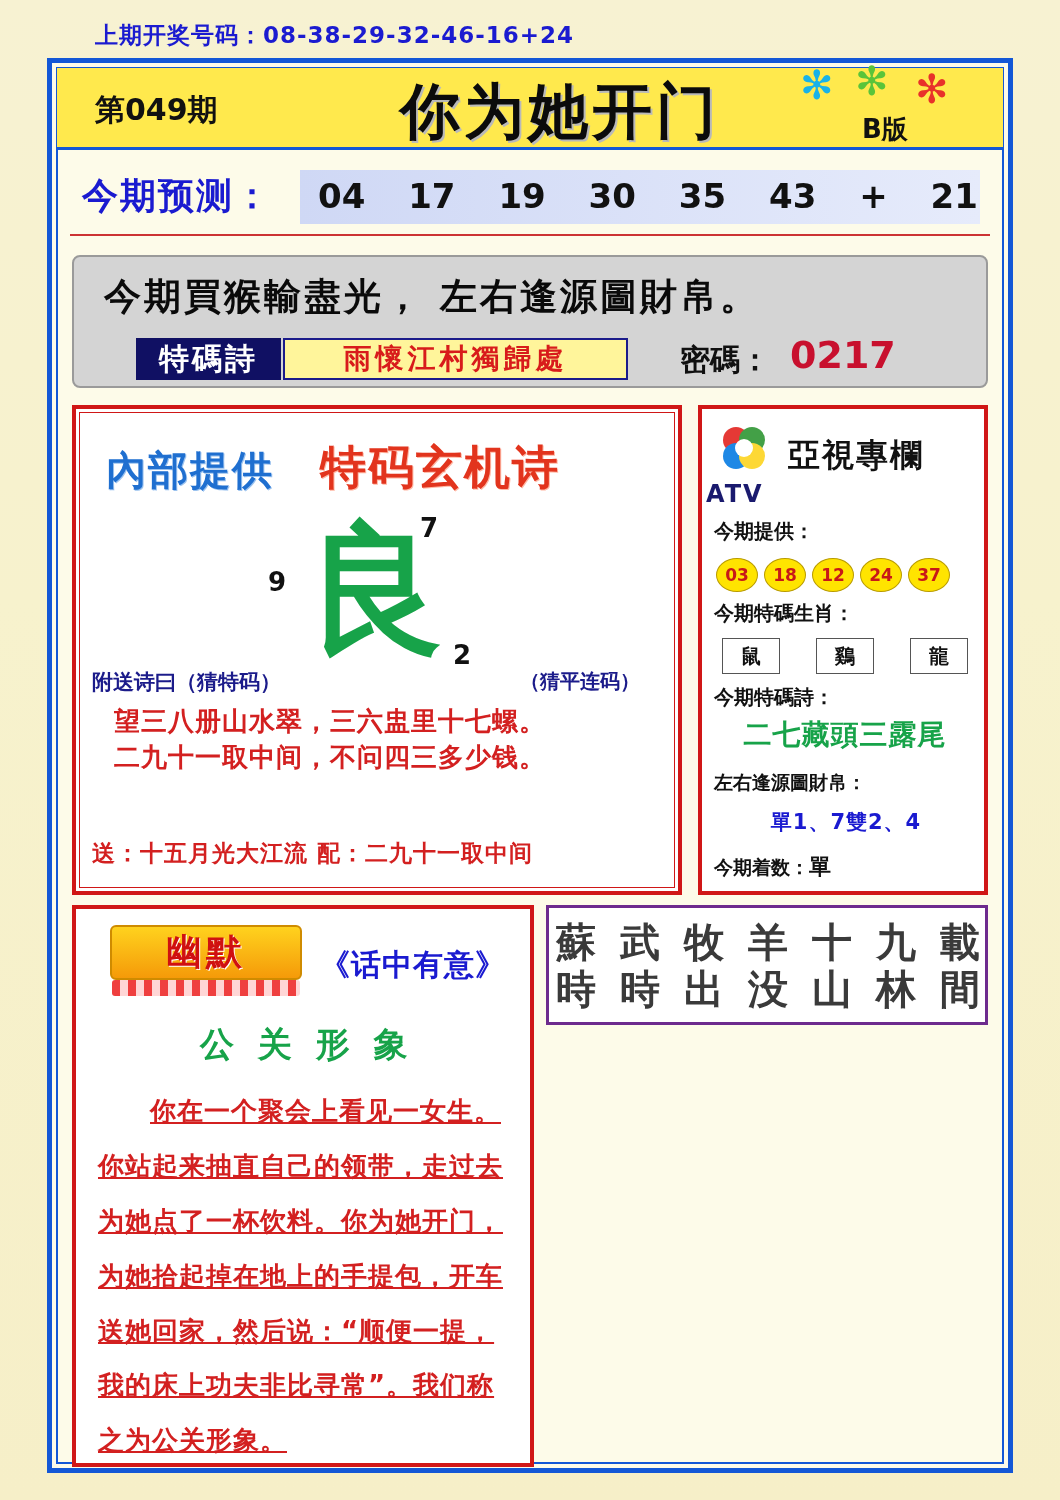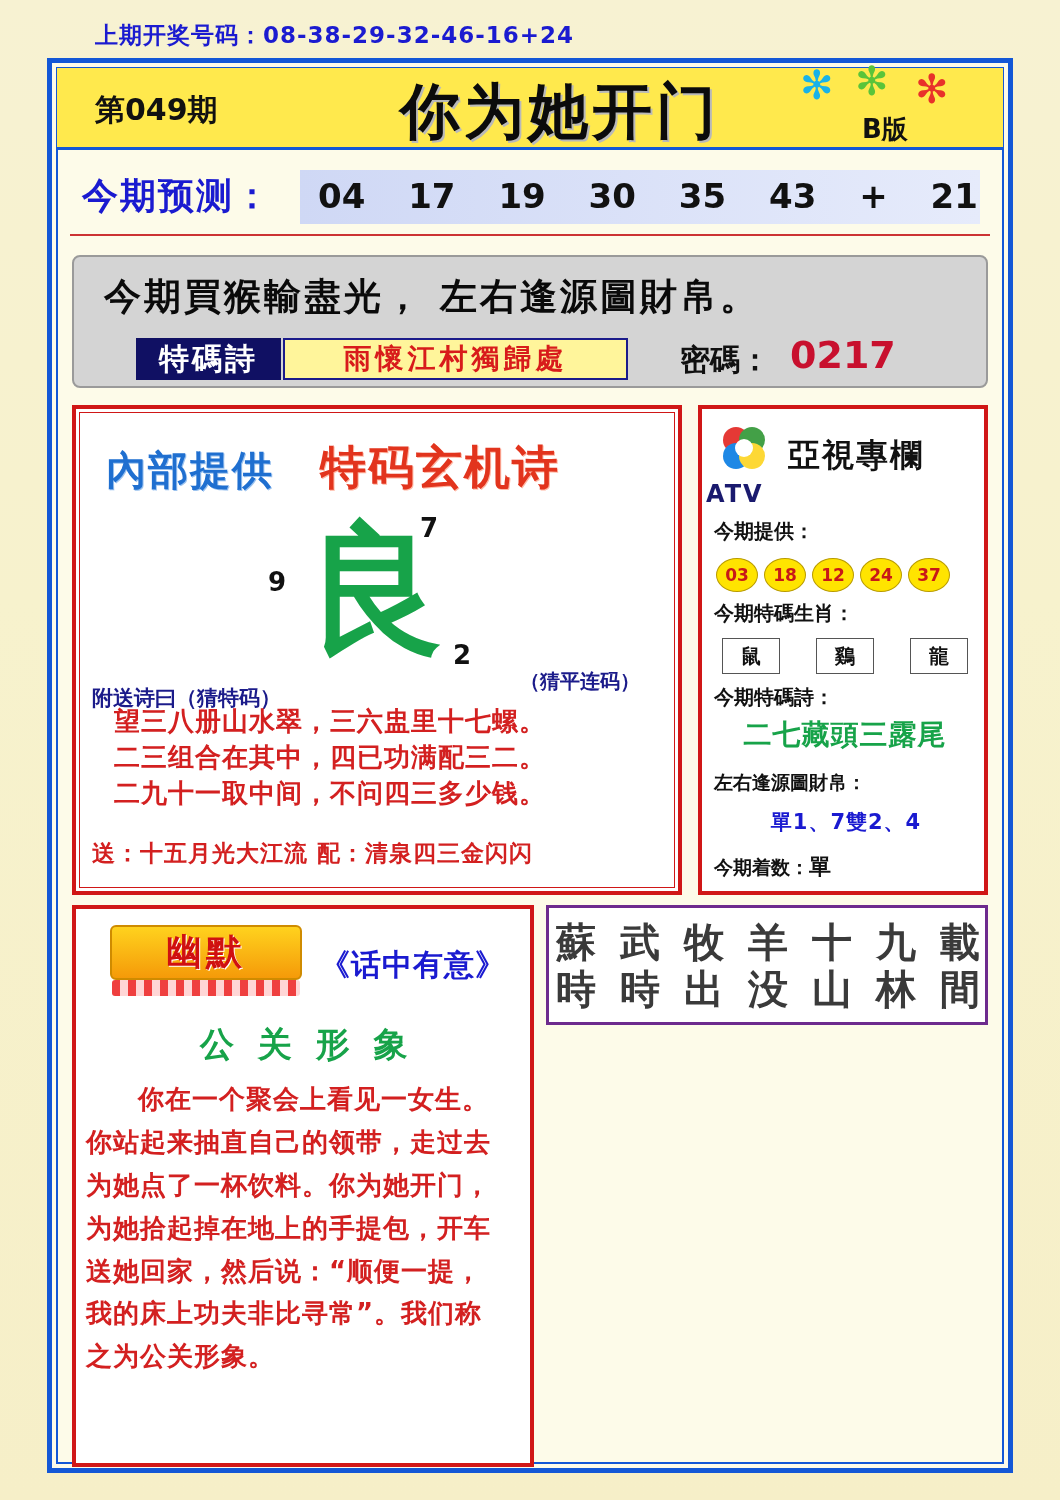--- a/index.html
+++ b/index.html
@@ -140,21 +140,21 @@
   .bigchar{
     position:absolute;left:305px;top:520px;
     font-size:140px;font-weight:bold;color:#17a349;
     line-height:1;
   }
   .numA{position:absolute;left:420px;top:513px;font-size:26px;font-weight:bold;color:#111;}
   .numB{position:absolute;left:268px;top:567px;font-size:26px;font-weight:bold;color:#111;}
   .numC{position:absolute;left:453px;top:640px;font-size:26px;font-weight:bold;color:#111;}
   .sub-left{
     position:absolute;left:92px;top:668px;
-    font-size:21px;color:#1b1b8a;font-weight:bold;margin-top:16px;
+    font-size:21px;color:#1b1b8a;font-weight:bold;
   }
   .sub-right{
     position:absolute;left:520px;top:668px;
     font-size:20px;color:#1b1b8a;font-weight:bold;
   }
   .poem{
     position:absolute;left:114px;top:704px;width:500px;
     font-size:26px;color:#d32020;font-weight:bold;
     line-height:1.38;letter-spacing:1px;
   }
@@ -235,21 +235,21 @@
   .humor-title{
     position:absolute;left:200px;top:1022px;
     font-size:34px;font-weight:bold;color:#17a349;letter-spacing:6px;
   }
   .humor-body{
     position:absolute;left:86px;top:1078px;width:438px;
     font-size:26px;font-weight:bold;color:#d32020;
     line-height:1.65;letter-spacing:1px;
     text-indent:0;
   }
-  .humor-body p{margin:0;}
+  .humor-body p{margin:12px;text-decoration:underline;}
   .humor-body p.first{text-indent:52px;}
 
   
   .seal-box{
     position:absolute;left:546px;top:905px;width:442px;height:120px;
     background:#fff;border:3px solid #6d2b8e;box-sizing:border-box;
   }
   .seal-row{
     position:absolute;left:556px;width:424px;
     display:flex;justify-content:space-between;
@@ -307,24 +307,23 @@
   <div class="lb-h1">內部提供</div>
   <div class="lb-h2">特码玄机诗</div>
   <div class="bigchar">良</div>
   <div class="numA">7</div>
   <div class="numB">9</div>
   <div class="numC">2</div>
   <div class="sub-left">附送诗曰（猜特码）</div>
   <div class="sub-right">（猜平连码）</div>
   <div class="poem">
     <div>望三八册山水翠，三六盅里十七螺。</div>
-    <div>二三组合在其中，四已功满配三二。</div>
     <div class="l4">二九十一取中间，不问四三多少钱。</div>
   </div>
-  <div class="poem-send">送：十五月光大江流 配：清泉四三金闪闪</div>
+  <div class="poem-send">送：十五月光大江流 配：二九十一取中间</div>
 
   <div class="atv-box"></div>
   <svg class="atv-logo" viewBox="0 0 66 66">
     <circle cx="24" cy="20" r="13" fill="#e53935"></circle>
     <circle cx="40" cy="20" r="13" fill="#43a047"></circle>
     <circle cx="24" cy="36" r="13" fill="#1e88e5"></circle>
     <circle cx="40" cy="36" r="13" fill="#fdd835"></circle>
     <circle cx="32" cy="28" r="9" fill="#ffffff"></circle>
   </svg>
   <div class="atv-text">ATV</div>

